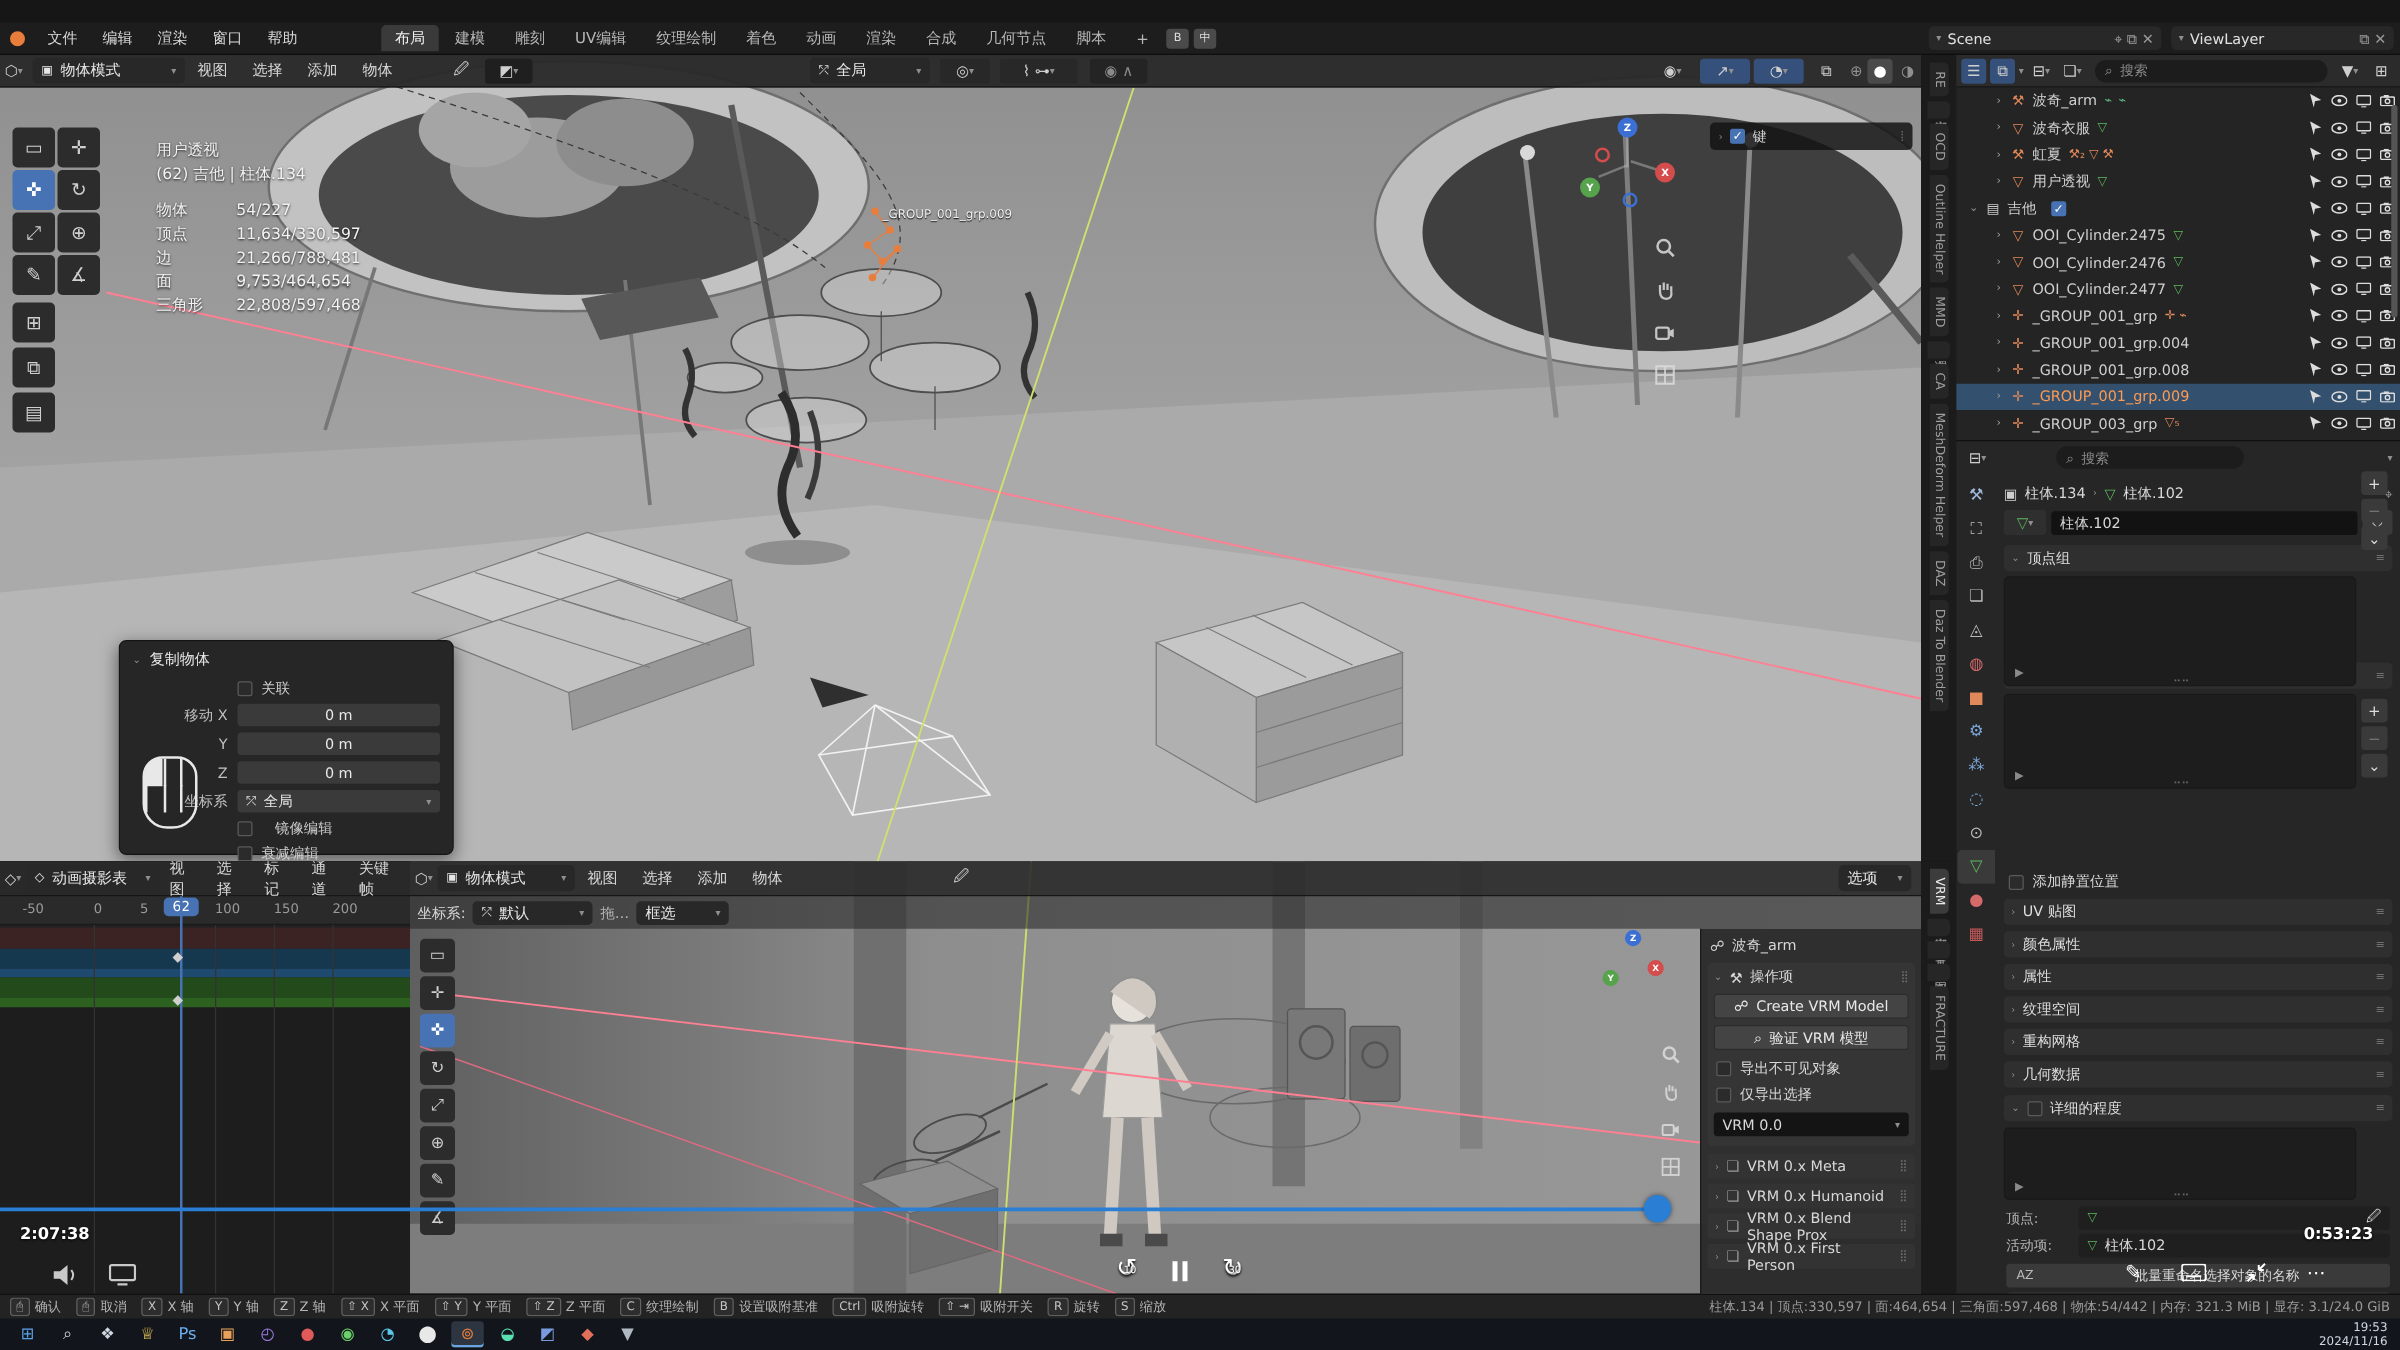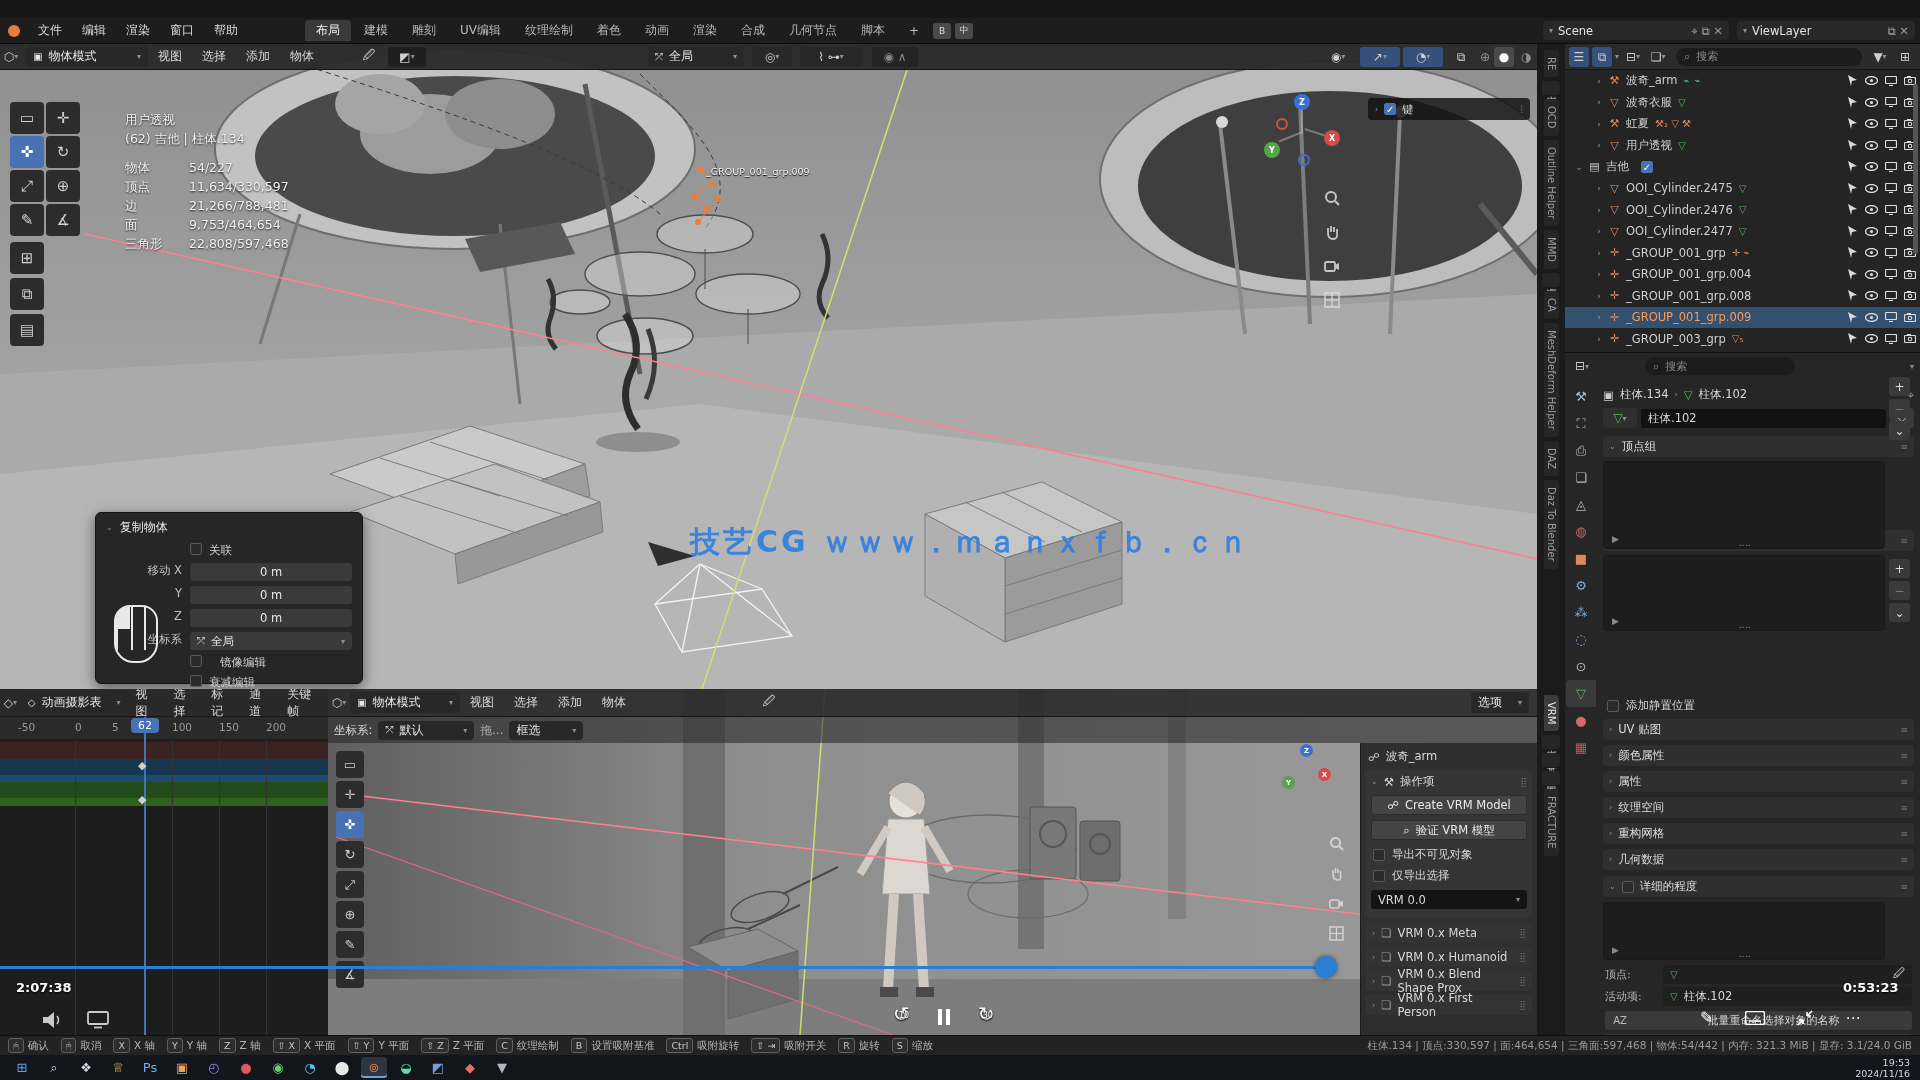--- a/index.html
+++ b/index.html
@@ -38,21 +38,21 @@
   .tbtn.active{background:#4772b3;color:#fff;}
   .tbtn2{width:28px;height:27px;background:#2c2c2c;border-radius:4px;display:flex;align-items:center;justify-content:center;color:#cfcfcf;font-size:13px;margin-bottom:3px;}
   .tbtn2.active{background:#4772b3;color:#fff;}
   
   .gz{position:absolute;}
   .gzdot{position:absolute;border-radius:50%;display:flex;align-items:center;justify-content:center;font-size:8px;color:#fff;font-weight:bold;}
   .gzline{position:absolute;background:#cfcfcf66;}
   .navic{position:absolute;width:24px;height:24px;display:flex;align-items:center;justify-content:center;opacity:.85;}
   
   .oppanel{background:rgba(32,32,32,.96);border:1px solid #141414;border-radius:6px;box-shadow:0 4px 14px rgba(0,0,0,.5);font-size:11.5px;color:#cfcfcf;}
-  .oprow{display:flex;align-items:flex-start;margin:5px 10px;}
+  .oprow{display:flex;align-items:center;margin:5px 10px;}
   .oplabel{width:84px;text-align:right;padding-right:8px;color:#c0c0c0;}
   .opfield{flex:1;background:#3a3a3a;border-radius:3px;height:18px;display:flex;align-items:center;justify-content:center;color:#e8e8e8;}
   .mouseic{width:44px;height:58px;border:2px solid #e8e8e8;border-radius:16px 16px 20px 20px;position:relative;}
   .mouseic:before{content:"";position:absolute;left:0;top:0;width:14px;height:22px;background:#e8e8e8;border-radius:12px 0 0 0;}
   .mouseic:after{content:"";position:absolute;left:15px;top:0;width:2px;height:22px;background:#e8e8e8;box-shadow:13px 0 0 #e8e8e8, 0 22px 0 28px rgba(232,232,232,0), 0 21px 0 0 #e8e8e8, -15px 21px 0 0 #e8e8e8, 13px 21px 0 0 #e8e8e8;}
   
   .outliner{background:#242424;}
   .srch{background:#1c1c1c;border-radius:10px;height:18px;display:flex;align-items:center;padding:0 8px;gap:6px;color:#8a8a8a;font-size:11px;}
   .orow{display:flex;align-items:center;height:21.5px;font-size:11.5px;color:#cfcfcf;padding-right:4px;}
   .orow.selected{background:#33506e;}
@@ -353,21 +353,20 @@
     <span class="navic" style="left:1320px;top:244px">
         <svg width="16" height="16">
           <rect x="1" y="1" width="14" height="14" fill="none" stroke="#ddd" stroke-width="1.6"></rect>
           <line x1="8" y1="1" x2="8" y2="15" stroke="#ddd" stroke-width="1.4"></line>
           <line x1="1" y1="8" x2="15" y2="8" stroke="#ddd" stroke-width="1.4"></line>
         </svg>
       </span>
 
     <span class="abs tx" style="left:706px;top:122px;font-size:9.5px;color:#f2f2f2;text-shadow:0 1px 1px #000">_GROUP_001_grp.009</span>
 
-    <div class="abs tx" style="left:690px;top:478px;font-size:30px;font-weight:bold;color:#2f7fe0;letter-spacing:3px;opacity:.9">技艺CG  ｗｗｗ．ｍａｎｘｆｂ．ｃｎ</div>
 
     <div class="oppanel abs" style="left:95px;top:468px;width:268px;height:172px">
       <div class="row" style="padding:6px 10px 2px;gap:7px">
           <span class="chev">⌄</span>
           <span style="font-size:12px;color:#e8e8e8">复制物体</span>
         </div>
       <div class="oprow">
           <span class="oplabel"></span>
           <span class="cbox"></span>
           <span style="margin-left:7px">关联</span>

